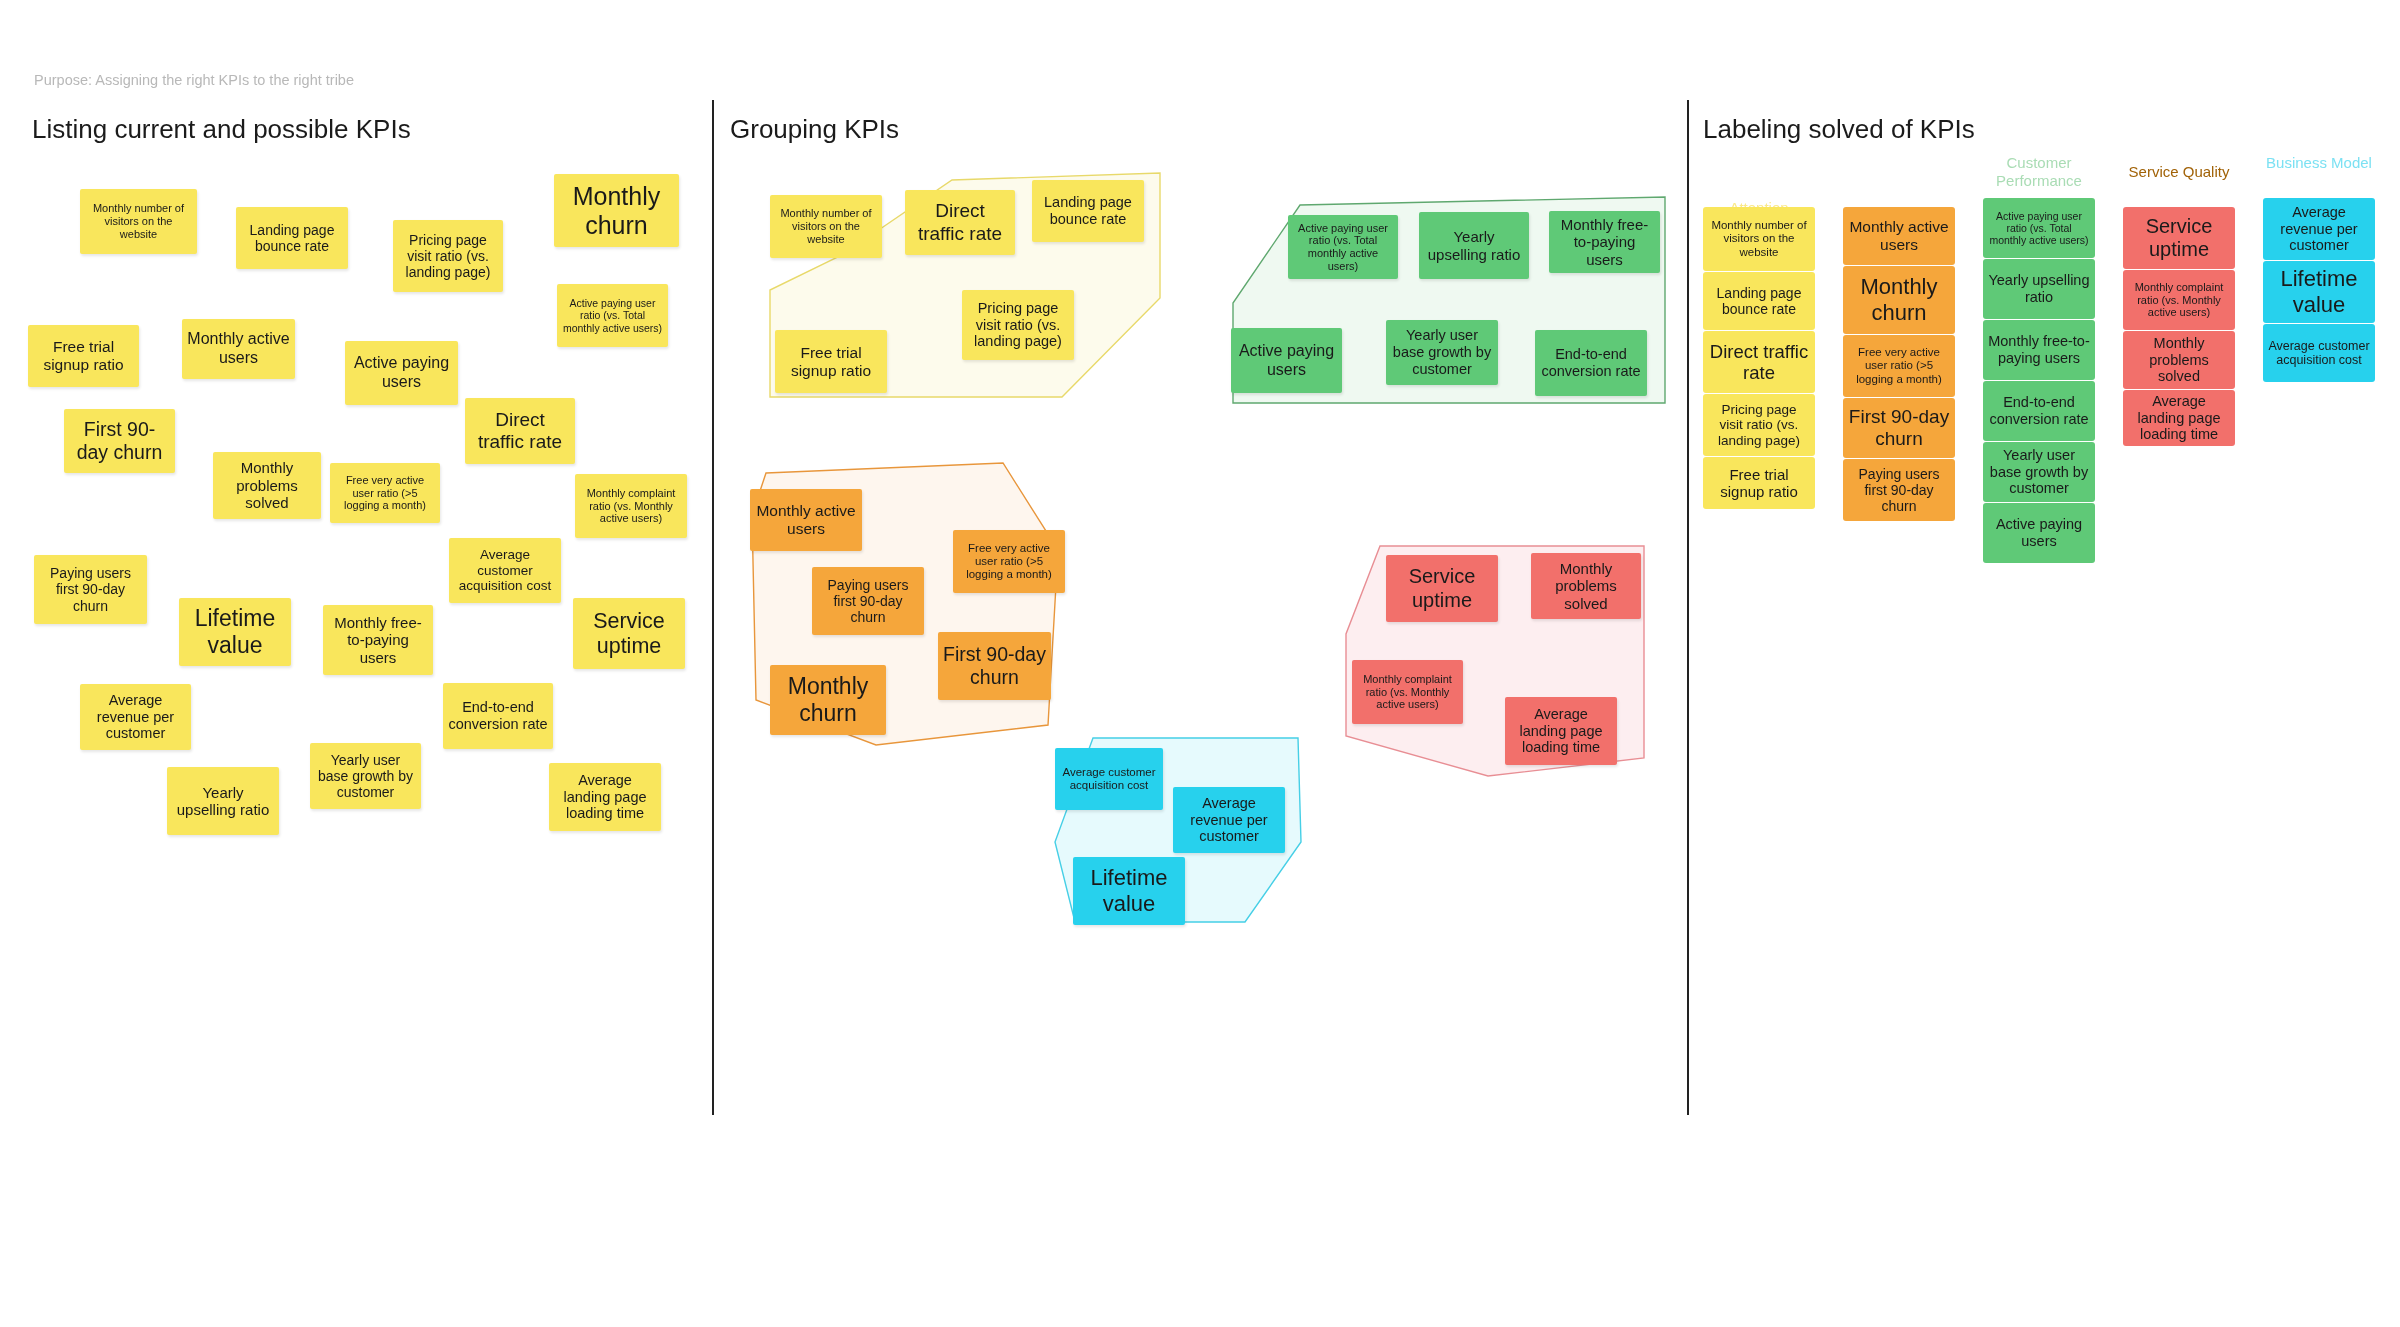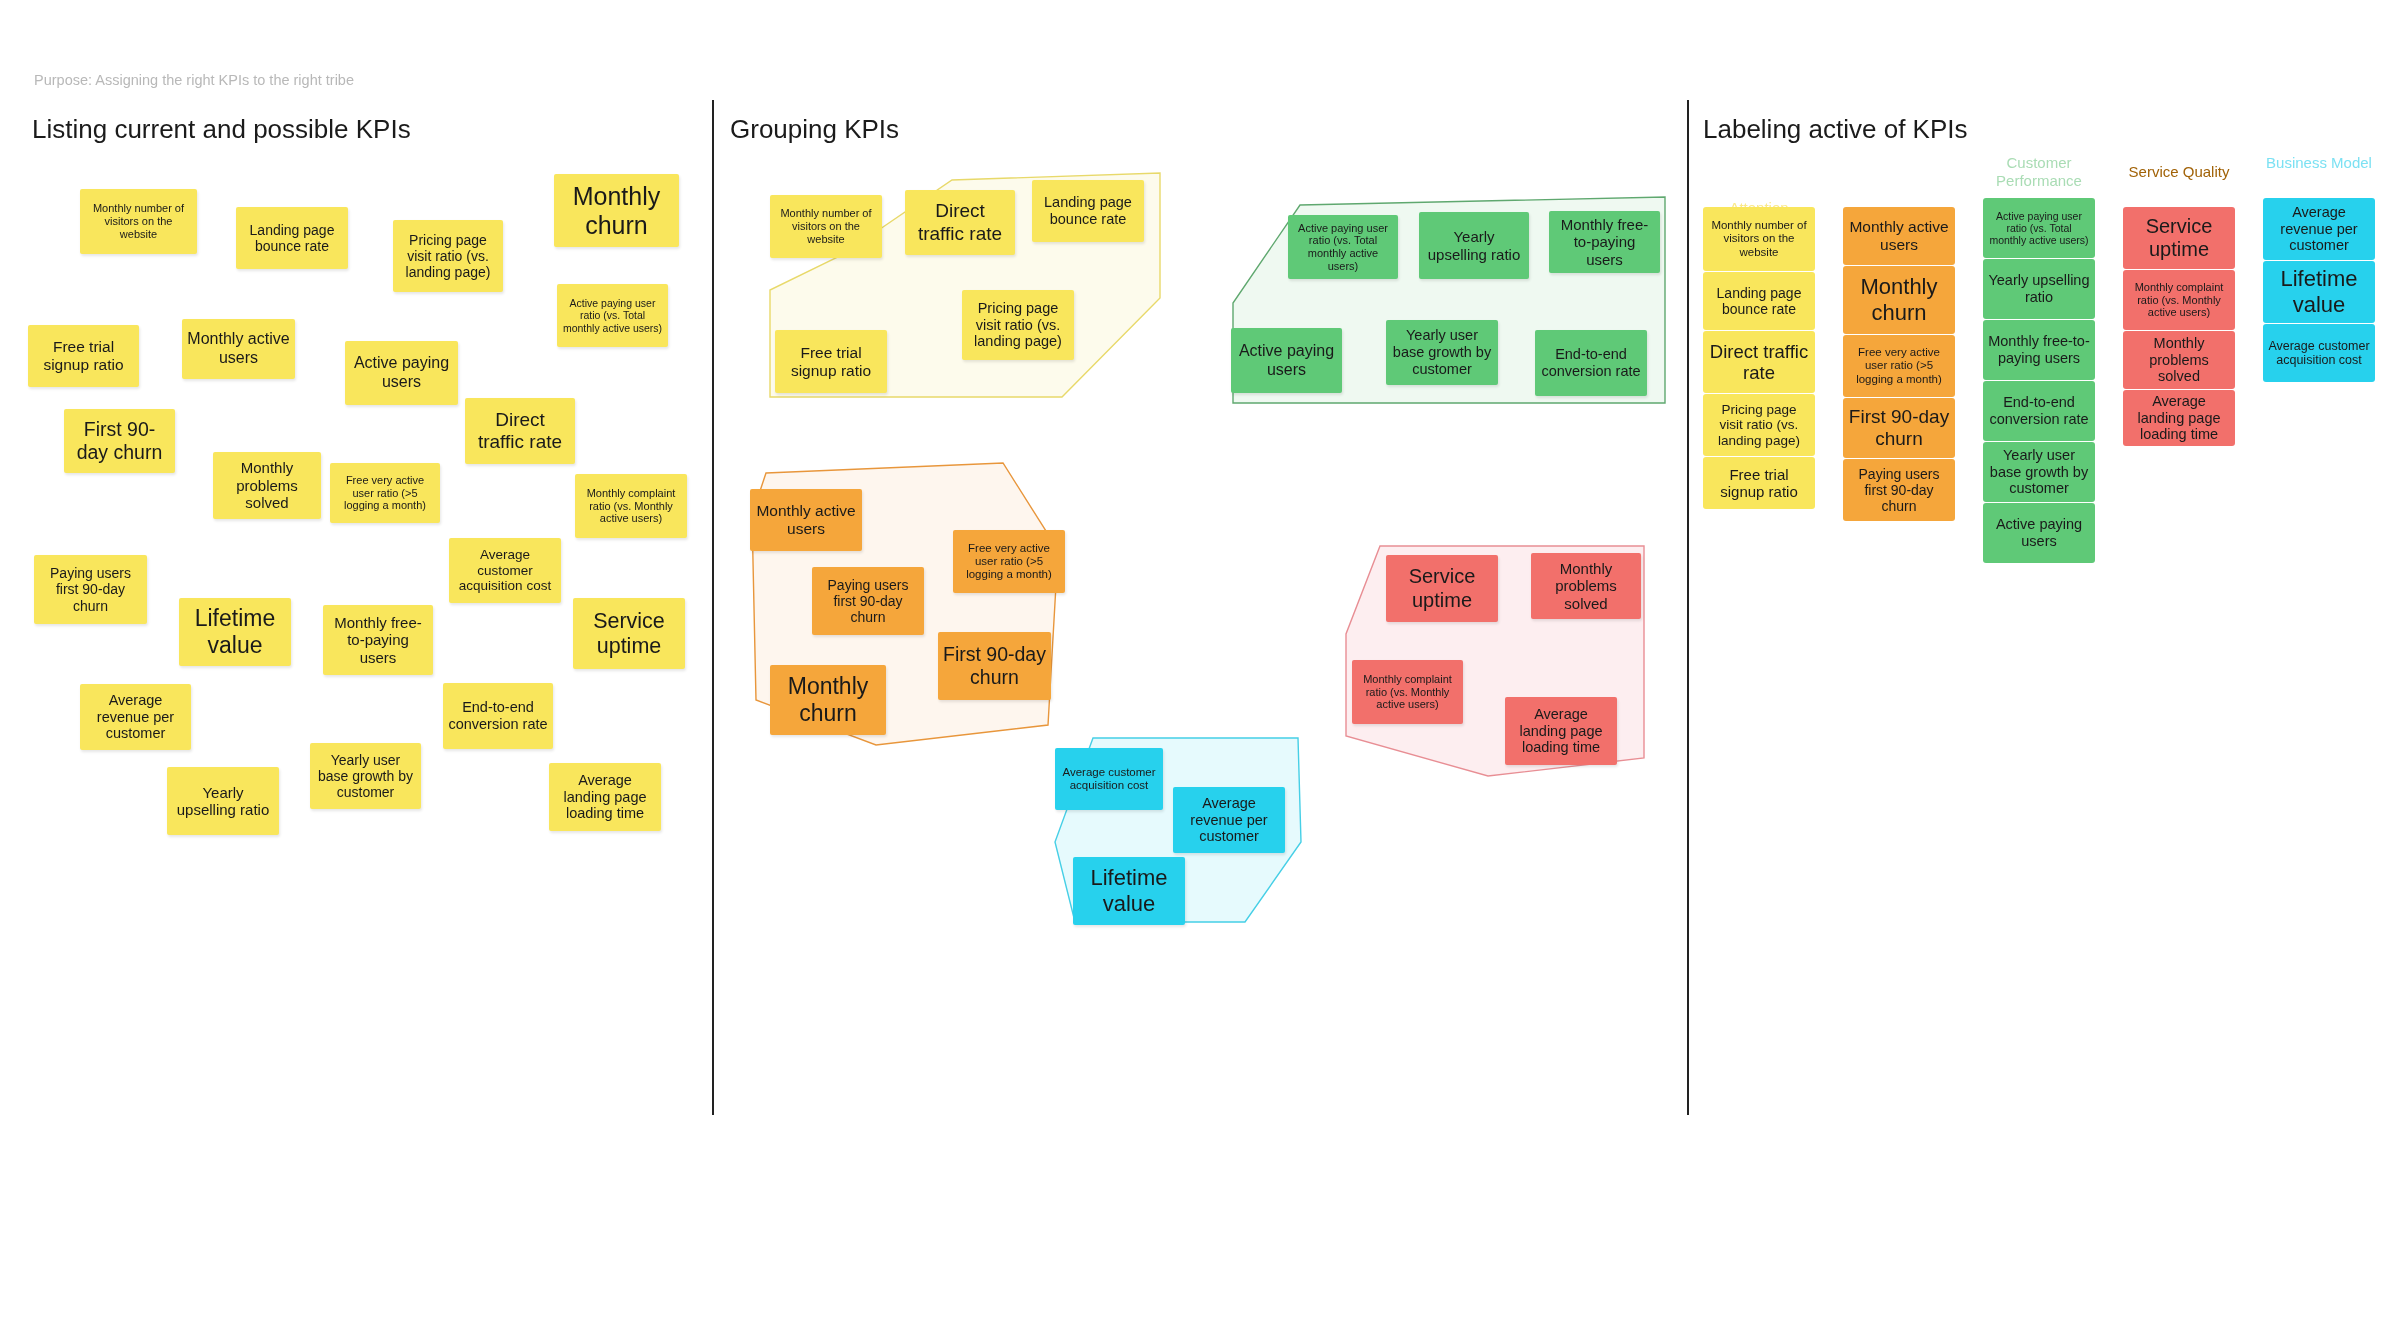--- a/index.html
+++ b/index.html
@@ -65,21 +65,21 @@
 </style>
 </head>
 <body>
 
 <div class="canvas">
 
   <div class="subtitle">Purpose: Assigning the right KPIs to the right tribe</div>
 
   <div class="col-title" style="left:32px;top:114px;">Listing current and possible KPIs</div>
   <div class="col-title" style="left:730px;top:114px;">Grouping KPIs</div>
-  <div class="col-title" style="left:1703px;top:114px;">Labeling active of KPIs</div>
+  <div class="col-title" style="left:1703px;top:114px;">Labeling solved of KPIs</div>
 
   <div id="dividers">
       <div class="divider" style="left: 712px; top: 100px; height: 1015px;"></div>
       <div class="divider" style="left: 1687px; top: 100px; height: 1015px;"></div>
     </div>
   <div id="col1">
       <div class="note y" style="left: 80px; top: 189px; width: 117px; height: 65px; font-size: 11px;">Monthly number of visitors on the website</div>
       <div class="note y" style="left: 236px; top: 207px; width: 112px; height: 62px; font-size: 14px;">Landing page bounce rate</div>
       <div class="note y" style="left: 393px; top: 220px; width: 110px; height: 72px; font-size: 14px;">Pricing page visit ratio (vs. landing page)</div>
       <div class="note y" style="left: 554px; top: 174px; width: 125px; height: 73px; font-size: 25px;">Monthly churn</div>

